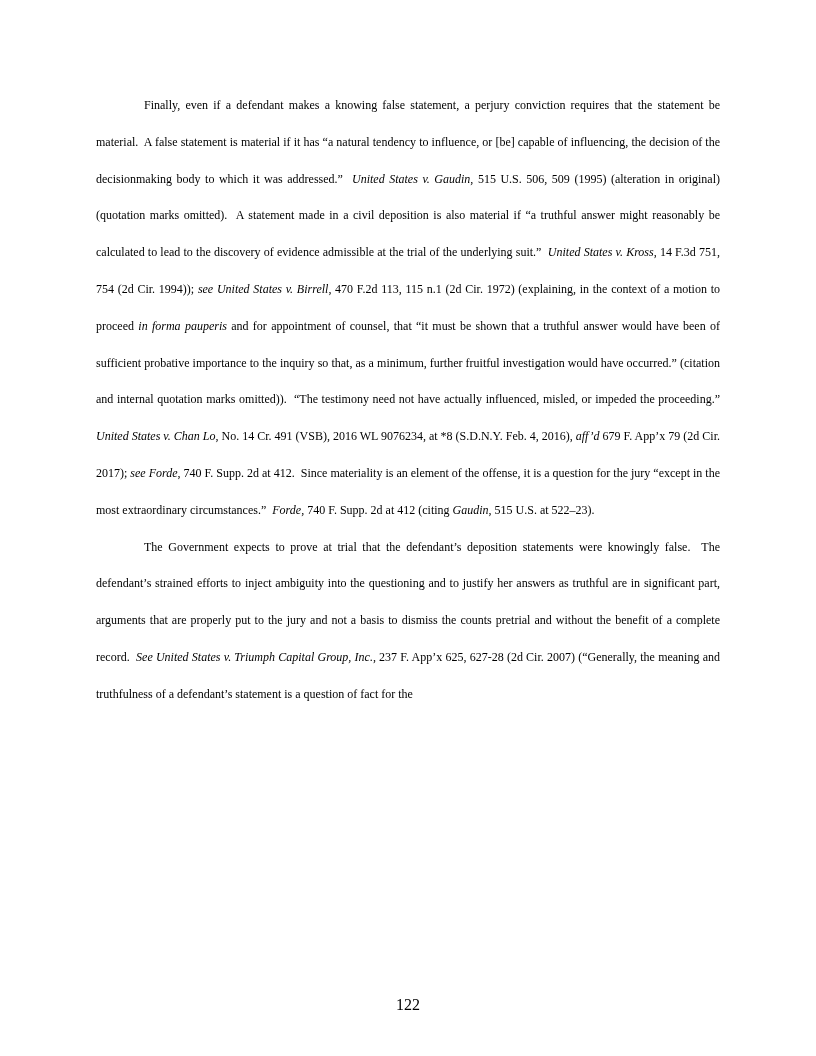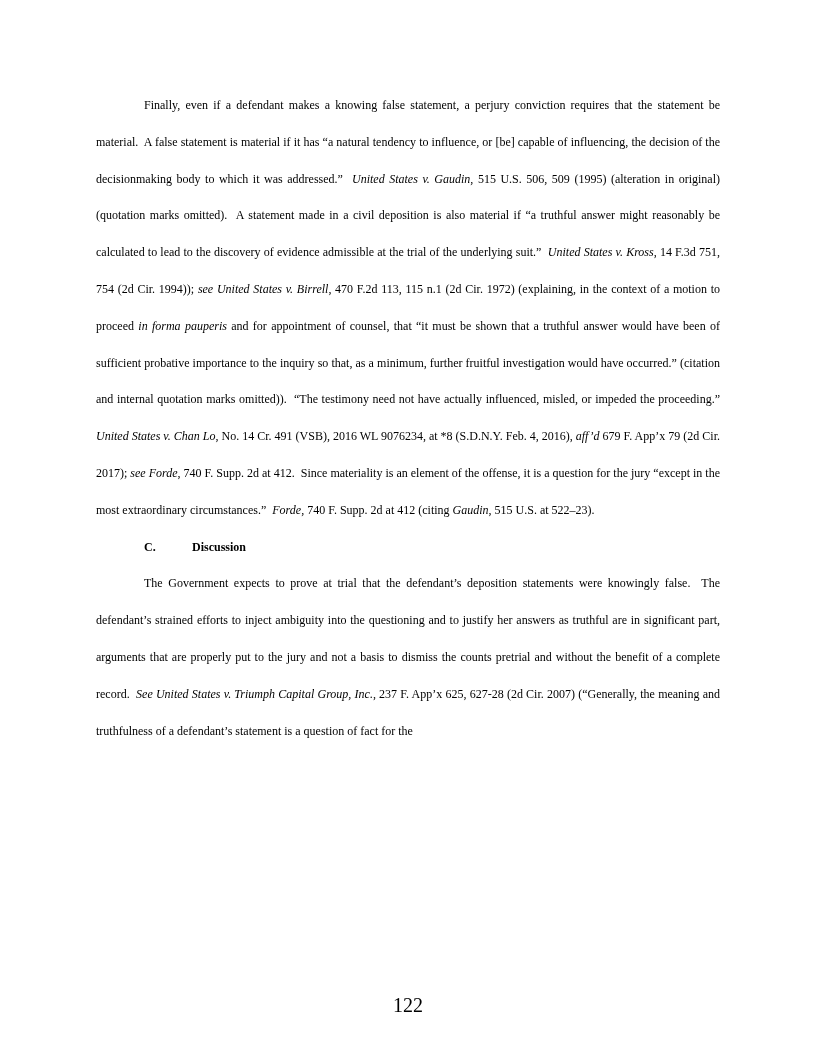--- a/index.html
+++ b/index.html
@@ -39,28 +39,27 @@
     display: inline-block;
     width: 48px;
   }
   .italic { font-style: italic; }
   .footer {
     position: absolute;
     top: 996px;
     left: 0;
     width: 816px;
     text-align: center;
-    font-size: 20px;
+    font-size: 16px;
     line-height: 18px;
   }
 </style>
 </head>
 <body>
 
 <div class="content">
   <p class="para"><span>Finally, even if a defendant makes a knowing false statement, a perjury conviction requires that the statement be material.  A false statement is material if it has “a natural tendency to influence, or [be] capable of influencing, the decision of the decisionmaking body to which it was addressed.”  </span><span class="italic">United States v. Gaudin</span><span>, 515 U.S. 506, 509 (1995) (alteration in original) (quotation marks omitted).  A statement made in a civil deposition is also material if “a truthful answer might reasonably be calculated to lead to the discovery of evidence admissible at the trial of the underlying suit.”  </span><span class="italic">United States v. Kross</span><span>, 14 F.3d 751, 754 (2d Cir. 1994)); </span><span class="italic">see United States v. Birrell</span><span>, 470 F.2d 113, 115 n.1 (2d Cir. 1972) (explaining, in the context of a motion to proceed </span><span class="italic">in forma pauperis</span><span> and for appointment of counsel, that “it must be shown that a truthful answer would have been of sufficient probative importance to the inquiry so that, as a minimum, further fruitful investigation would have occurred.” (citation and internal quotation marks omitted)).  “The testimony need not have actually influenced, misled, or impeded the proceeding.”  </span><span class="italic">United States v. Chan Lo</span><span>, No. 14 Cr. 491 (VSB), 2016 WL 9076234, at *8 (S.D.N.Y. Feb. 4, 2016), </span><span class="italic">aff’d</span><span> 679 F. App’x 79 (2d Cir. 2017); </span><span class="italic">see Forde</span><span>, 740 F. Supp. 2d at 412.  Since materiality is an element of the offense, it is a question for the jury “except in the most extraordinary circumstances.”  </span><span class="italic">Forde</span><span>, 740 F. Supp. 2d at 412 (citing </span><span class="italic">Gaudin</span><span>, 515 U.S. at 522–23).</span></p>
 
-  <p class="heading"><span class="h-label">C.</span><span>Discussion</span></p>
 
   <p class="para"><span>The Government expects to prove at trial that the defendant’s deposition statements were knowingly false.  The defendant’s strained efforts to inject ambiguity into the questioning and to justify her answers as truthful are in significant part, arguments that are properly put to the jury and not a basis to dismiss the counts pretrial and without the benefit of a complete record.  </span><span class="italic">See United States v. Triumph Capital Group, Inc.</span><span>, 237 F. App’x 625, 627-28 (2d Cir. 2007) (“Generally, the meaning and truthfulness of a defendant’s statement is a question of fact for the</span></p>
 </div>
 
 <div class="footer">122</div>
 
 </body></html>

